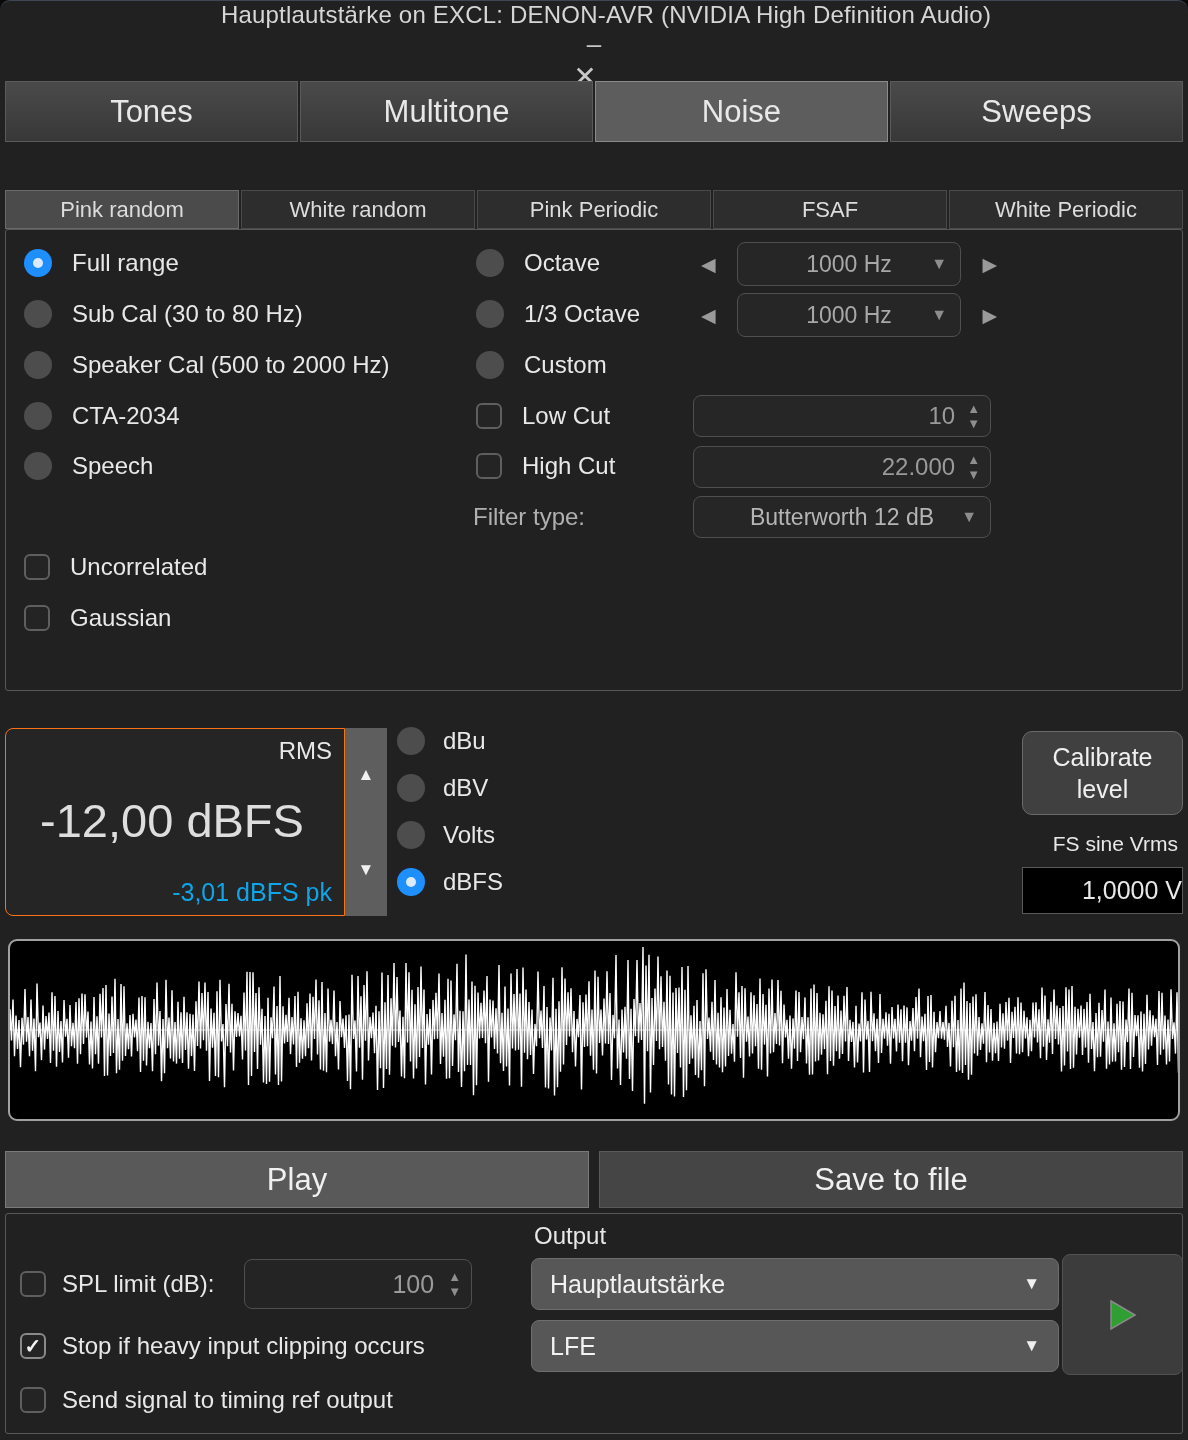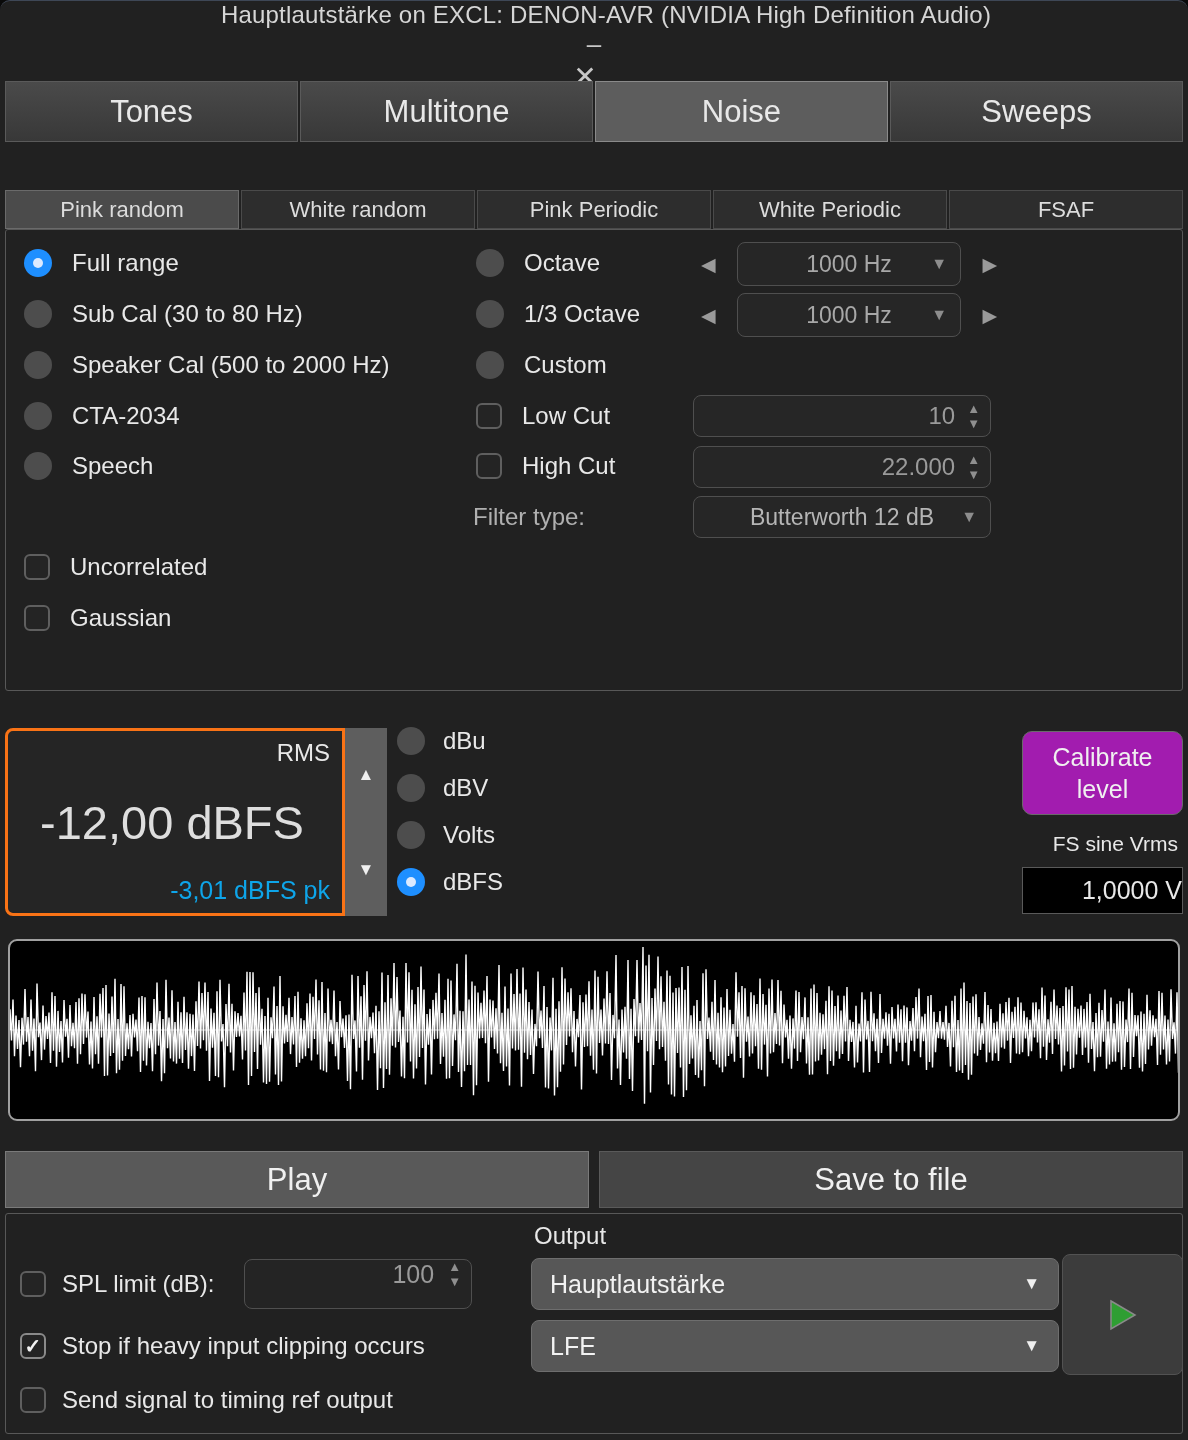--- a/index.html
+++ b/index.html
@@ -50,31 +50,31 @@
     border:1px solid #4f4f4f;border-radius:8px;display:flex;align-items:center;}
   .spinfield .val{flex:1;text-align:right;padding-right:12px;font-size:24px;color:#9a9a9a;}
   .spin-arrows{display:flex;flex-direction:column;gap:2px;padding-right:10px;}
   .spin-arrows span{color:#8f8f8f;font-size:13px;line-height:1;}
   .filter-dd{position:absolute;left:687px;width:298px;height:42px;background:#262626;
     border:1px solid #4f4f4f;border-radius:8px;display:flex;align-items:center;justify-content:center;
     font-size:23px;color:#b5b5b5;}
   .filter-dd .dd-arrow{position:absolute;right:13px;color:#8d8d8d;font-size:16px;}
   
   .rmsbox{position:absolute;left:5px;top:727px;width:340px;height:188px;background:#252525;
-    border:3px solid #f97316;border-radius:8px 0 0 8px;}
+    border:1px solid #f97316;border-radius:8px 0 0 8px;}
   .rms-tag{position:absolute;top:8px;right:12px;font-size:24px;color:#e8e8e8;}
   .rms-big{position:absolute;top:64px;left:0;right:6px;text-align:center;font-size:47px;color:#dedede;}
   .rms-pk{position:absolute;bottom:8px;right:12px;font-size:25px;color:#0ea5e9;}
   .rms-spin{position:absolute;left:345px;top:727px;width:42px;height:188px;background:#5e5e5e;
     display:flex;flex-direction:column;align-items:center;justify-content:space-between;
     padding:38px 0;}
   .rms-spin span{color:#f0f0f0;font-size:17px;line-height:1;}
   .units{position:absolute;left:397px;top:726px;display:flex;flex-direction:column;}
   .unit-row{height:47px;display:flex;align-items:flex-start;gap:18px;}
-  .calibrate{position:absolute;left:1022px;top:730px;width:161px;height:84px;background:#a21caf;
+  .calibrate{position:absolute;left:1022px;top:730px;width:161px;height:84px;background:#404040;
     border:1px solid #6a6a6a;border-radius:10px;display:flex;align-items:center;justify-content:center;
     text-align:center;font-size:25px;color:#f0f0f0;line-height:1.3;padding:0 24px;}
   .fs-label{position:absolute;right:10px;top:831px;font-size:21px;color:#e8e8e8;}
   .fs-field{position:absolute;left:1022px;top:866px;width:161px;height:47px;background:#000000;
     border:1px solid #5a5a5a;display:flex;align-items:center;justify-content:flex-end;
     font-size:25px;color:#e8e8e8;}
   
   .wave{position:absolute;left:8px;top:938px;width:1172px;height:182px;background:#000;
     border:2px solid #a0a0a0;border-radius:9px;overflow:hidden;}
   
@@ -82,21 +82,21 @@
     grid-template-columns:1fr 1fr;gap:10px;}
   .tbtn{display:flex;align-items:center;justify-content:center;font-size:31px;color:#f0f0f0;
     background:#454545;border:1px solid #5a5a5a;}
   .tbtn.active{background:#595959;border-color:#7a7a7a;}
   
   .bottom{position:absolute;top:1212px;left:5px;right:5px;height:221px;border:1px solid #585858;
     border-radius:3px;}
   .out-label{position:absolute;left:528px;top:8px;font-size:24px;color:#e8e8e8;}
   .brow{position:absolute;display:flex;align-items:center;gap:16px;}
   .bspin{position:absolute;left:238px;top:45px;width:228px;height:50px;background:#242424;
-    border:1px solid #4f4f4f;border-radius:8px;display:flex;align-items:flex-start;}
+    border:1px solid #4f4f4f;border-radius:8px;display:flex;align-items:center;}
   .bspin .val{flex:1;text-align:right;padding-right:14px;font-size:25px;color:#9a9a9a;}
   .outdd{position:absolute;left:525px;width:528px;height:52px;background:#575757;
     border:1px solid #6e6e6e;border-radius:8px;display:flex;align-items:center;
     font-size:25px;color:#f2f2f2;padding:0 18px;}
   .outdd .dd-arrow{margin-left:auto;color:#f0f0f0;font-size:17px;}
   .gobtn{position:absolute;left:1056px;top:40px;width:121px;height:121px;background:#3c3c3c;
     border:1px solid #525252;border-radius:8px;display:flex;align-items:center;justify-content:center;}
 </style>
 </head>
 <body>
@@ -128,24 +128,24 @@
     <div class="subtab selected">
         <span>Pink random</span>
       </div>
     <div class="subtab">
         <span>White random</span>
       </div>
     <div class="subtab">
         <span>Pink Periodic</span>
       </div>
     <div class="subtab">
+        <span>FSAF</span>
+      </div>
+    <div class="subtab">
         <span>White Periodic</span>
-      </div>
-    <div class="subtab">
-        <span>FSAF</span>
       </div>
   </div>
 
   <div class="panel">
 
     <div class="opt-row" style="left:18px;top:13px;">
       <span class="radio selected"></span>
       <span class="opt-label">Full range</span>
     </div>
     <div class="opt-row" style="left:18px;top:64px;">

